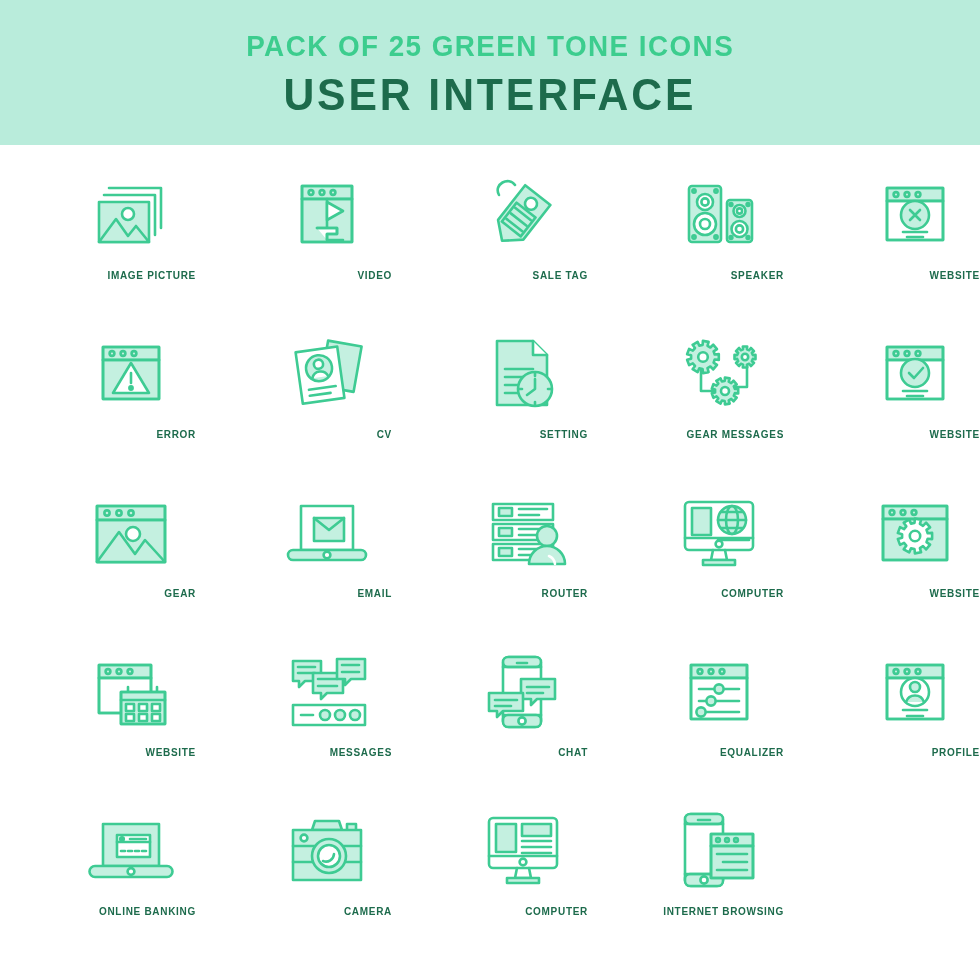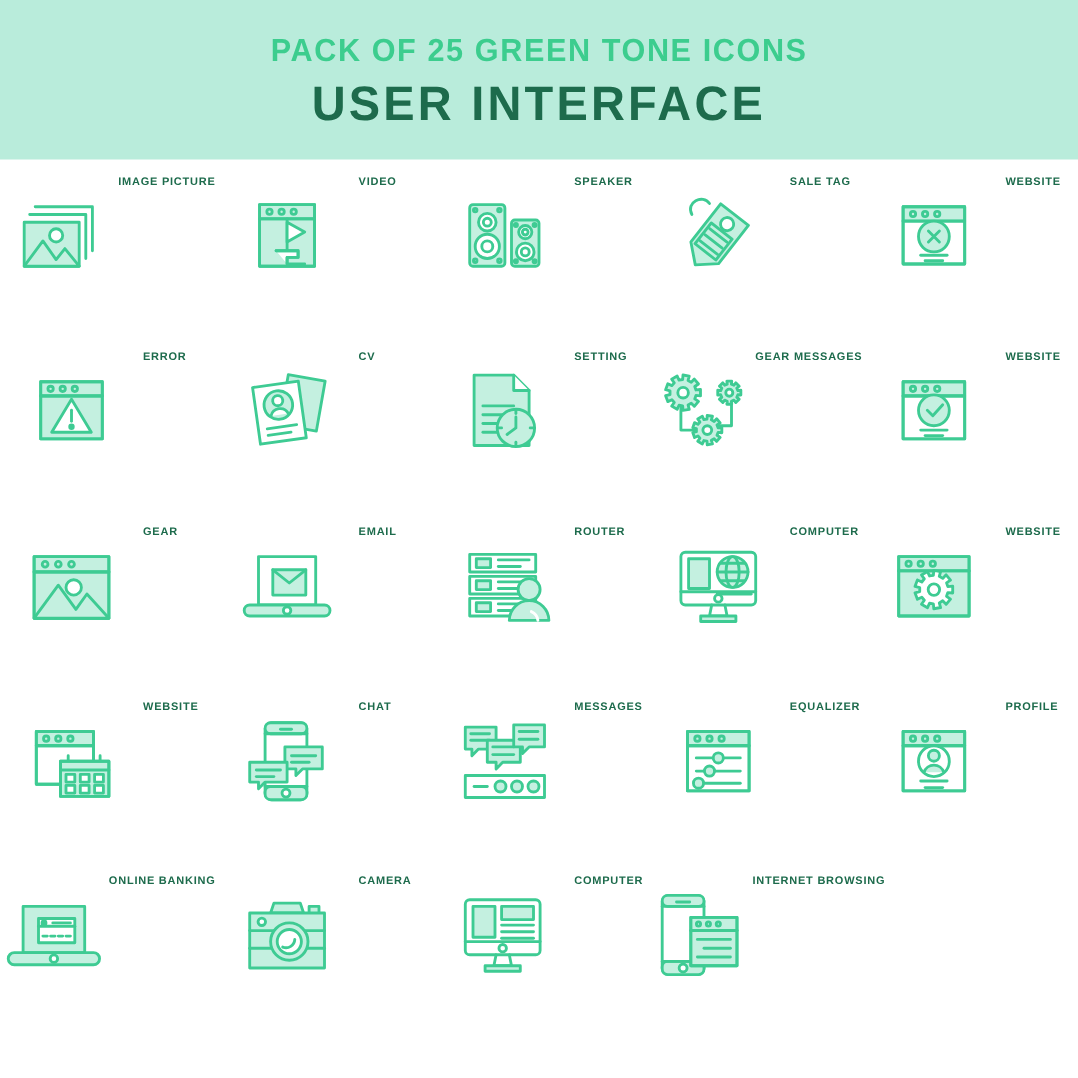--- a/index.html
+++ b/index.html
@@ -45,23 +45,24 @@
     position:relative;
     width:980px;
     padding-top:14px;
     display:grid;
     grid-template-columns:repeat(5,196px);
     grid-auto-rows:159px;
     justify-items:center;
   }
   .cell{
     width:196px;height:159px;
-    display:flex;flex-direction:row;
-    align-items:flex-start;justify-content:flex-start;
+    display:flex;flex-direction:column;
+    align-items:flex-end;justify-content:flex-start;
     box-sizing:border-box;
+    padding-left:36px;
   }
   .icon-box{
     height:110px;width:130px;
     display:flex;align-items:center;justify-content:center;
   }
   .icon-box svg{display:block;}
   .cell-label{
     font-size:10px;
     font-weight:bold;
     letter-spacing:0.7px;
@@ -105,20 +106,36 @@
             <circle cx="32" cy="26.5" r="2.4" fill="none"></circle>
             <circle cx="43" cy="26.5" r="2.4" fill="none"></circle>
             <circle cx="54" cy="26.5" r="2.4" fill="none"></circle>
             <line x1="48" y1="33" x2="48" y2="64"></line>
             <path d="M48 36 L64 45 L48 54 Z" fill="#fff"></path>
             <path d="M38 62 H58 V68 H48 V74" fill="#fff"></path>
             <path d="M38 62 H58 V68 H48 V74 H64" fill="none"></path>
           </svg>
         </div>
         <div class="cell-label">VIDEO</div>
+      </div>
+      <div class="cell">
+        <div class="icon-box">
+          <svg width="96" height="96" viewBox="0 0 96 96" fill="none" stroke="#3ecb93" stroke-width="2.6" stroke-linecap="round" stroke-linejoin="round">
+            <g transform="rotate(38 48 48)">
+              <path d="M32 24 H64 V68 L48 82 L32 68 Z" fill="#c4f0e0"></path>
+              <circle cx="48" cy="35" r="6" fill="#fff"></circle>
+              <path d="M38 48 H58"></path>
+              <path d="M38 55 H58"></path>
+              <path d="M38 62 H58"></path>
+              <rect x="36" y="43" width="24" height="24" fill="none"></rect>
+            </g>
+            <path d="M24 29 C18 18, 34 10, 40 19" fill="none"></path>
+          </svg>
+        </div>
+        <div class="cell-label">SALE TAG</div>
       </div>
       <div class="cell">
         <div class="icon-box">
           <svg width="96" height="96" viewBox="0 0 96 96" fill="none" stroke="#3ecb93" stroke-width="2.6" stroke-linecap="round" stroke-linejoin="round">
             <rect x="18" y="20" width="32" height="56" rx="3" fill="#c4f0e0"></rect>
             <circle cx="34" cy="36" r="8" fill="#fff"></circle>
             <circle cx="34" cy="36" r="3.6"></circle>
             <circle cx="34" cy="58" r="11" fill="#fff"></circle>
             <circle cx="34" cy="58" r="5"></circle>
             <circle cx="23" cy="25" r="1.6"></circle>
@@ -134,36 +151,20 @@
             <circle cx="77" cy="38.5" r="1.4"></circle>
             <circle cx="60" cy="71.5" r="1.4"></circle>
             <circle cx="77" cy="71.5" r="1.4"></circle>
           </svg>
         </div>
         <div class="cell-label">SPEAKER</div>
       </div>
       <div class="cell">
         <div class="icon-box">
           <svg width="96" height="96" viewBox="0 0 96 96" fill="none" stroke="#3ecb93" stroke-width="2.6" stroke-linecap="round" stroke-linejoin="round">
-            <g transform="rotate(38 48 48)">
-              <path d="M32 24 H64 V68 L48 82 L32 68 Z" fill="#c4f0e0"></path>
-              <circle cx="48" cy="35" r="6" fill="#fff"></circle>
-              <path d="M38 48 H58"></path>
-              <path d="M38 55 H58"></path>
-              <path d="M38 62 H58"></path>
-              <rect x="36" y="43" width="24" height="24" fill="none"></rect>
-            </g>
-            <path d="M24 29 C18 18, 34 10, 40 19" fill="none"></path>
-          </svg>
-        </div>
-        <div class="cell-label">SALE TAG</div>
-      </div>
-      <div class="cell">
-        <div class="icon-box">
-          <svg width="96" height="96" viewBox="0 0 96 96" fill="none" stroke="#3ecb93" stroke-width="2.6" stroke-linecap="round" stroke-linejoin="round">
             <rect x="20" y="22" width="56" height="13" fill="#c4f0e0"></rect>
             <rect x="20" y="35" width="56" height="39" fill="#fff"></rect>
             <rect x="20" y="22" width="56" height="52"></rect>
             <line x1="20" y1="35" x2="76" y2="35"></line>
             <circle cx="29" cy="28.5" r="2.4" fill="none"></circle>
             <circle cx="40" cy="28.5" r="2.4" fill="none"></circle>
             <circle cx="51" cy="28.5" r="2.4" fill="none"></circle>
             <circle cx="48" cy="49" r="14" fill="#c4f0e0"></circle>
             <path d="M43 44 L53 54 M53 44 L43 54"></path>
             <line x1="36" y1="66" x2="60" y2="66"></line>
@@ -366,57 +367,57 @@
             <rect x="43" y="71" width="8" height="7" fill="#fff"></rect>
             <rect x="56" y="71" width="8" height="7" fill="#fff"></rect>
             <rect x="69" y="71" width="8" height="7" fill="#fff"></rect>
           </svg>
         </div>
         <div class="cell-label">WEBSITE</div>
       </div>
       <div class="cell">
         <div class="icon-box">
           <svg width="96" height="96" viewBox="0 0 96 96" fill="none" stroke="#3ecb93" stroke-width="2.6" stroke-linecap="round" stroke-linejoin="round">
-            <rect x="28" y="14" width="38" height="70" rx="6" fill="#fff"></rect>
-            <rect x="28" y="14" width="38" height="10" rx="5" fill="#c4f0e0"></rect>
-            <line x1="42" y1="20" x2="52" y2="20"></line>
-            <line x1="28" y1="24" x2="66" y2="24"></line>
-            <line x1="28" y1="72" x2="66" y2="72"></line>
-            <rect x="28" y="72" width="38" height="12" rx="5" fill="#c4f0e0"></rect>
-            <circle cx="47" cy="78" r="3.6" fill="#fff"></circle>
-            <path d="M46 36 H80 V56 H62 L56 62 V56 H46 Z" fill="#c4f0e0"></path>
-            <line x1="52" y1="44" x2="74" y2="44"></line>
-            <line x1="52" y1="50" x2="68" y2="50"></line>
-            <path d="M14 50 H48 V68 H28 L22 74 V68 H14 Z" fill="#c4f0e0"></path>
-            <line x1="20" y1="57" x2="42" y2="57"></line>
-            <line x1="20" y1="63" x2="36" y2="63"></line>
-          </svg>
-        </div>
-        <div class="cell-label">CHAT</div>
-      </div>
-      <div class="cell">
-        <div class="icon-box">
-          <svg width="96" height="96" viewBox="0 0 96 96" fill="none" stroke="#3ecb93" stroke-width="2.6" stroke-linecap="round" stroke-linejoin="round">
             <path d="M14 18 H42 V38 H26 L20 44 V38 H14 Z" fill="#c4f0e0"></path>
             <line x1="19" y1="24" x2="36" y2="24"></line>
             <line x1="19" y1="30" x2="36" y2="30"></line>
             <path d="M34 30 H64 V50 H48 L42 56 V50 H34 Z" fill="#c4f0e0"></path>
             <line x1="39" y1="36" x2="58" y2="36"></line>
             <line x1="39" y1="43" x2="58" y2="43"></line>
             <path d="M58 16 H86 V36 H72 L66 42 V36 H58 Z" fill="#c4f0e0"></path>
             <line x1="63" y1="22" x2="80" y2="22"></line>
             <line x1="63" y1="29" x2="80" y2="29"></line>
             <rect x="14" y="62" width="72" height="20" fill="#fff"></rect>
             <line x1="22" y1="72" x2="34" y2="72"></line>
             <circle cx="46" cy="72" r="5" fill="#c4f0e0"></circle>
             <circle cx="61" cy="72" r="5" fill="#c4f0e0"></circle>
             <circle cx="76" cy="72" r="5" fill="#c4f0e0"></circle>
           </svg>
         </div>
         <div class="cell-label">MESSAGES</div>
+      </div>
+      <div class="cell">
+        <div class="icon-box">
+          <svg width="96" height="96" viewBox="0 0 96 96" fill="none" stroke="#3ecb93" stroke-width="2.6" stroke-linecap="round" stroke-linejoin="round">
+            <rect x="28" y="14" width="38" height="70" rx="6" fill="#fff"></rect>
+            <rect x="28" y="14" width="38" height="10" rx="5" fill="#c4f0e0"></rect>
+            <line x1="42" y1="20" x2="52" y2="20"></line>
+            <line x1="28" y1="24" x2="66" y2="24"></line>
+            <line x1="28" y1="72" x2="66" y2="72"></line>
+            <rect x="28" y="72" width="38" height="12" rx="5" fill="#c4f0e0"></rect>
+            <circle cx="47" cy="78" r="3.6" fill="#fff"></circle>
+            <path d="M46 36 H80 V56 H62 L56 62 V56 H46 Z" fill="#c4f0e0"></path>
+            <line x1="52" y1="44" x2="74" y2="44"></line>
+            <line x1="52" y1="50" x2="68" y2="50"></line>
+            <path d="M14 50 H48 V68 H28 L22 74 V68 H14 Z" fill="#c4f0e0"></path>
+            <line x1="20" y1="57" x2="42" y2="57"></line>
+            <line x1="20" y1="63" x2="36" y2="63"></line>
+          </svg>
+        </div>
+        <div class="cell-label">CHAT</div>
       </div>
       <div class="cell">
         <div class="icon-box">
           <svg width="96" height="96" viewBox="0 0 96 96" fill="none" stroke="#3ecb93" stroke-width="2.6" stroke-linecap="round" stroke-linejoin="round">
             <rect x="20" y="22" width="56" height="13" fill="#c4f0e0"></rect>
             <rect x="20" y="35" width="56" height="41" fill="#fff"></rect>
             <rect x="20" y="22" width="56" height="54"></rect>
             <line x1="20" y1="35" x2="76" y2="35"></line>
             <circle cx="29" cy="28.5" r="2.4" fill="none"></circle>
             <circle cx="40" cy="28.5" r="2.4" fill="none"></circle>

